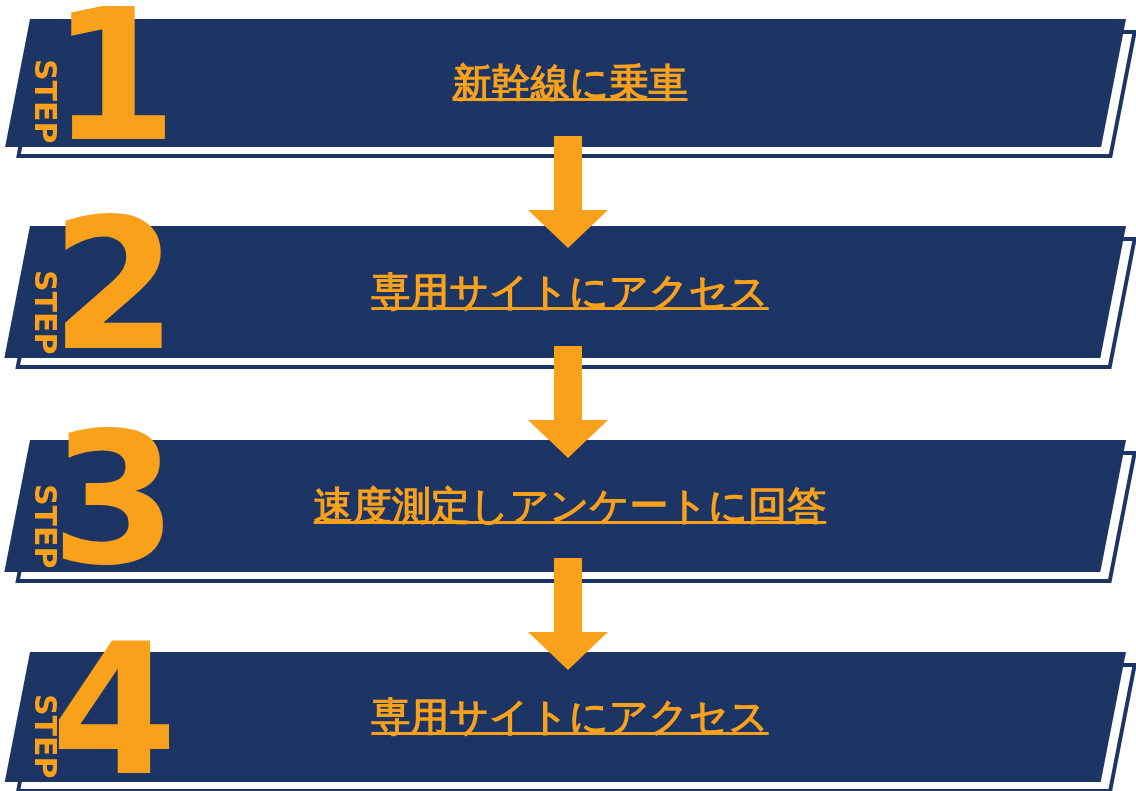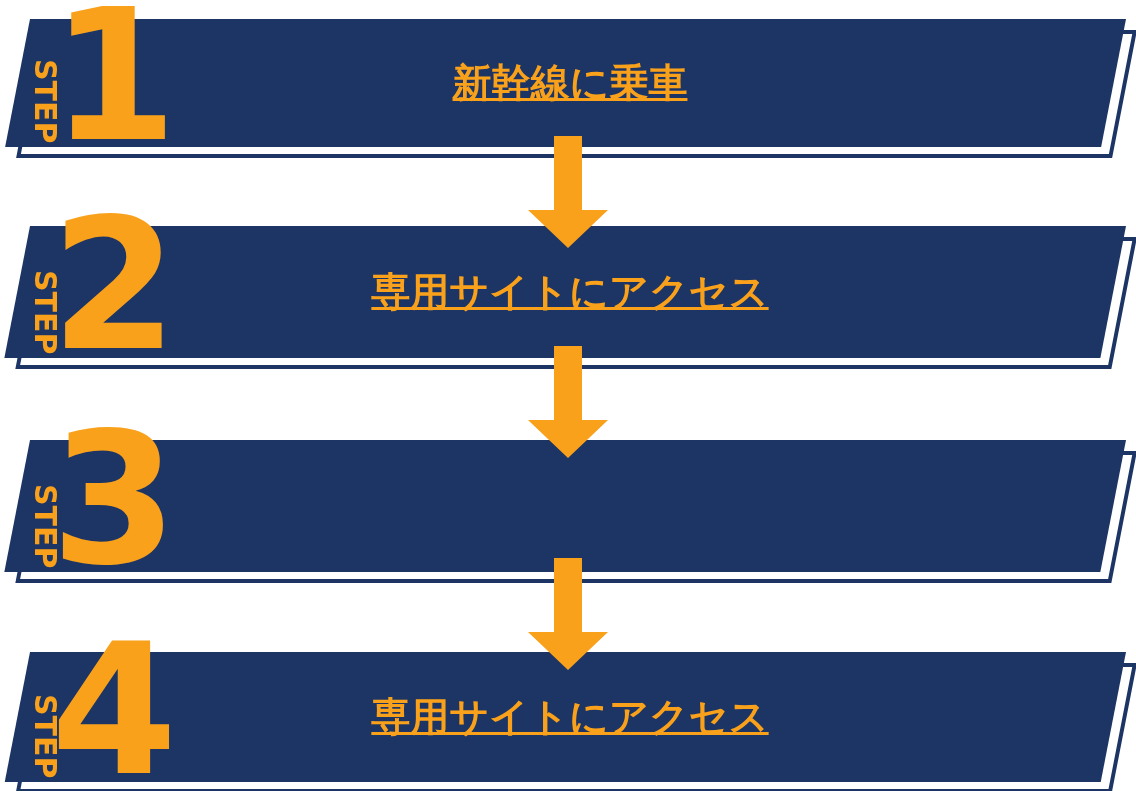--- a/index.html
+++ b/index.html
@@ -135,20 +135,21 @@
     <svg viewBox="0 0 80 112" aria-hidden="true">
       <polygon points="26,0 54,0 54,74 80,74 40,112 0,74 26,74"></polygon>
     </svg>
   </div>
 
   <section class="step" style="--t:440px; --h:132px">
     <div class="echo"></div>
     <div class="banner"></div>
     <span class="step-word">STEP</span>
     <span class="step-num">3</span>
+    <h2 class="step-text">速度測定しアンケートに回答</h2>
   </section>
 
   <div class="arrow" style="--at:558px">
     <svg viewBox="0 0 80 112" aria-hidden="true">
       <polygon points="26,0 54,0 54,74 80,74 40,112 0,74 26,74"></polygon>
     </svg>
   </div>
 
   <section class="step" style="--t:652px; --h:130px">
     <div class="echo"></div>

